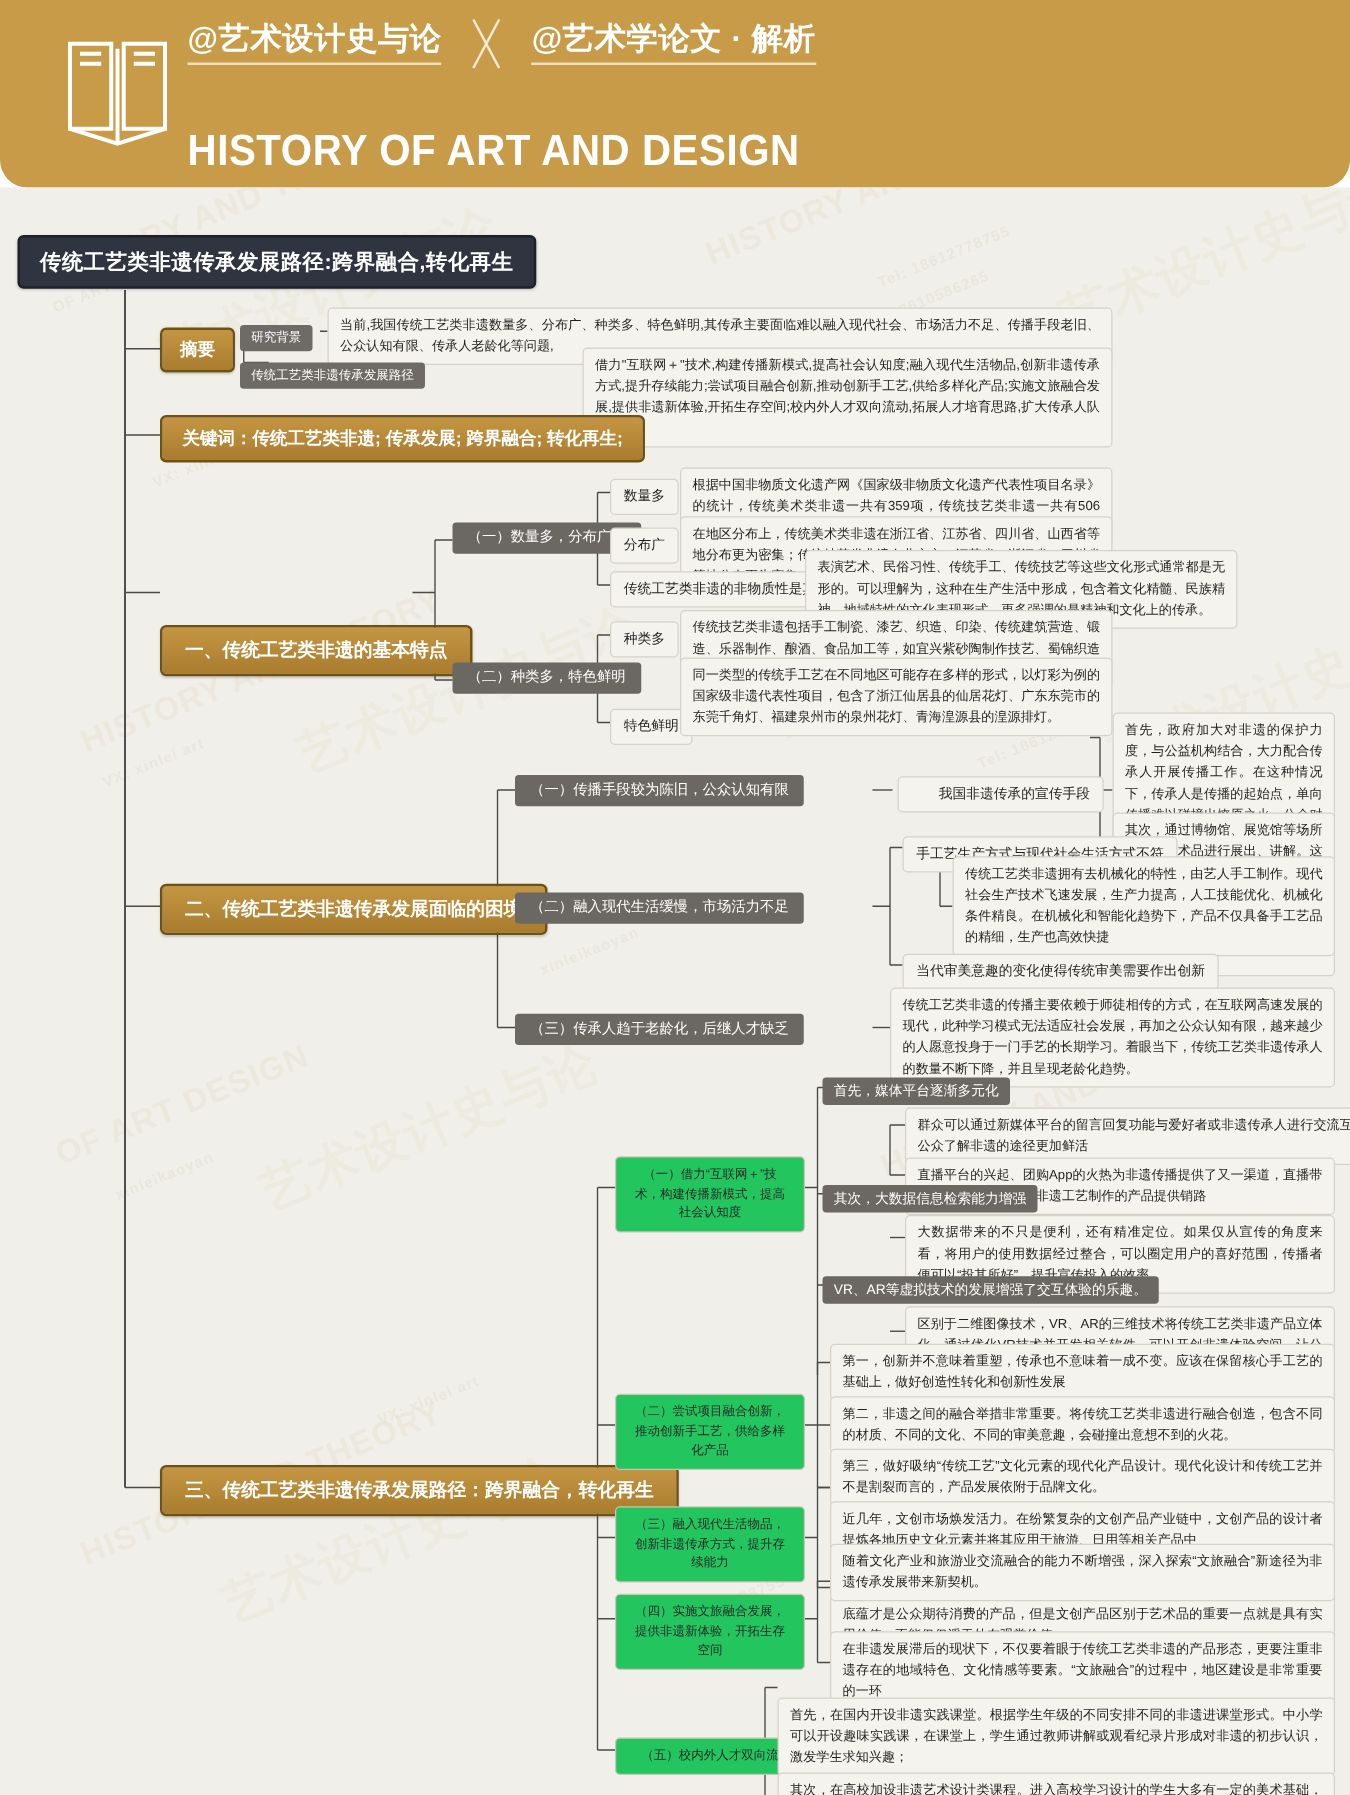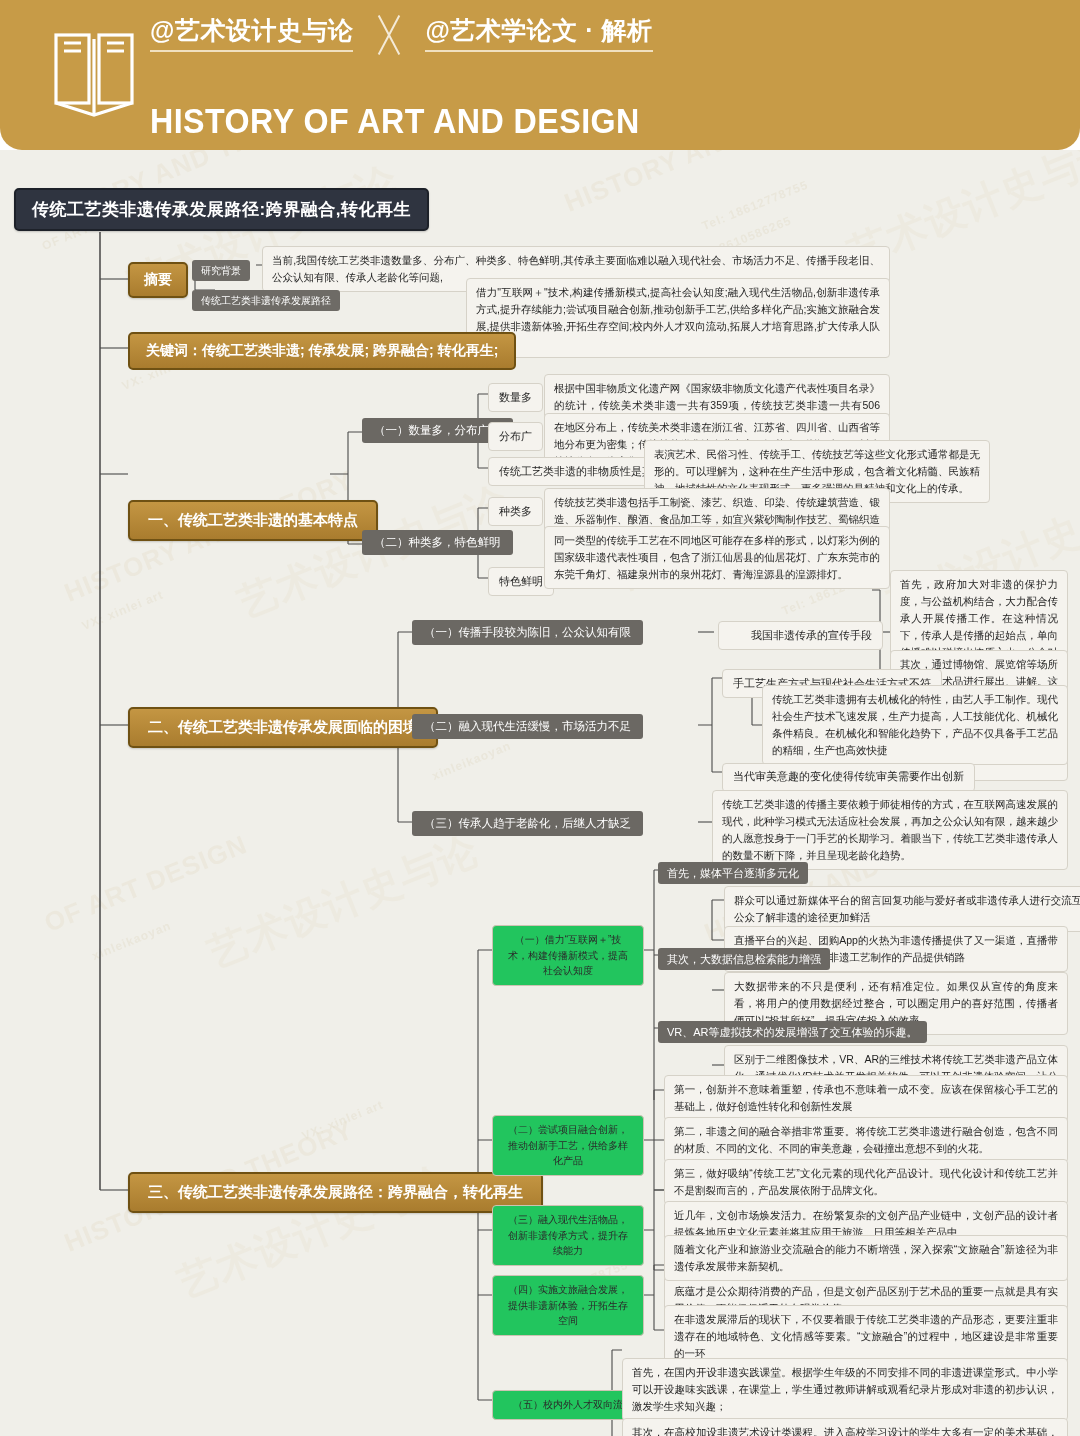--- a/index.html
+++ b/index.html
@@ -320,21 +320,21 @@
     <div class="node n-l1 small" style="left:128px; top:557px;">二、传统工艺类非遗传承发展面临的困境</div>
 
     <div class="node n-tag l2" style="left:412px; top:470px;">（一）传播手段较为陈旧，公众认知有限</div>
     <div class="node n-plain" style="left:718px; top:471px;padding-left:32px;">我国非遗传承的宣传手段</div>
     <div class="node n-box" style="left:890px; top:420px; width:178px;">首先，政府加大对非遗的保护力度，与公益机构结合，大力配合传承人开展传播工作。在这种情况下，传承人是传播的起始点，单向传播难以碰撞出燎原之火，公众对于传统工艺类非遗传播的接受程度有限</div>
     <div class="node n-box" style="left:890px; top:500px; width:178px;">其次，通过博物馆、展览馆等场所对非遗艺术品进行展出、讲解。这种传播方式足以体现社会公众对于非遗的重视，但是在现代生活环境下，愿意踏入博物馆等场所专门了解非遗的群众数量有限，传播对象固化。</div>
 
     <div class="node n-tag l2" style="left:412px; top:564px;">（二）融入现代生活缓慢，市场活力不足</div>
     <div class="node n-plain" style="left:722px; top:519px;">手工艺生产方式与现代社会生活方式不符</div>
     <div class="node n-box" style="left:762px; top:535px; width:306px;">传统工艺类非遗拥有去机械化的特性，由艺人手工制作。现代社会生产技术飞速发展，生产力提高，人工技能优化、机械化条件精良。在机械化和智能化趋势下，产品不仅具备手工艺品的精细，生产也高效快捷</div>
-    <div class="node n-plain" style="left:722px; top:613px;font-family:Liberation Mono, monospace;">当代审美意趣的变化使得传统审美需要作出创新</div>
+    <div class="node n-plain" style="left:722px; top:613px;">当代审美意趣的变化使得传统审美需要作出创新</div>
     <div class="node n-box" style="left:762px; top:645px; width:306px;">非遗产品的造型和花纹传统色彩浓厚，缺乏创新创造点。近几年，传统工艺类非遗借助文创产品开始融入现代元素，但是成功案例仍占少数，融入现代生活的节奏缓慢</div>
 
     <div class="node n-tag l2" style="left:412px; top:661px;">（三）传承人趋于老龄化，后继人才缺乏</div>
     <div class="node n-box" style="left:712px; top:640px; width:356px;">传统工艺类非遗的传播主要依赖于师徒相传的方式，在互联网高速发展的现代，此种学习模式无法适应社会发展，再加之公众认知有限，越来越少的人愿意投身于一门手艺的长期学习。着眼当下，传统工艺类非遗传承人的数量不断下降，并且呈现老龄化趋势。</div>
 
     <div class="node n-l1 small" style="left:128px; top:1022px;text-align:center;">三、传统工艺类非遗传承发展路径：跨界融合，转化再生</div>
 
     <div class="node n-beige" style="left:492px; top:775px; width:152px;">（一）借力“互联网＋”技术，构建传播新模式，提高社会认知度</div>
     <div class="node n-tag head" style="left:658px; top:712px;">首先，媒体平台逐渐多元化</div>
     <div class="node n-box" style="left:724px; top:736px; width:400px;">群众可以通过新媒体平台的留言回复功能与爱好者或非遗传承人进行交流互动，使公众了解非遗的途径更加鲜活</div>

